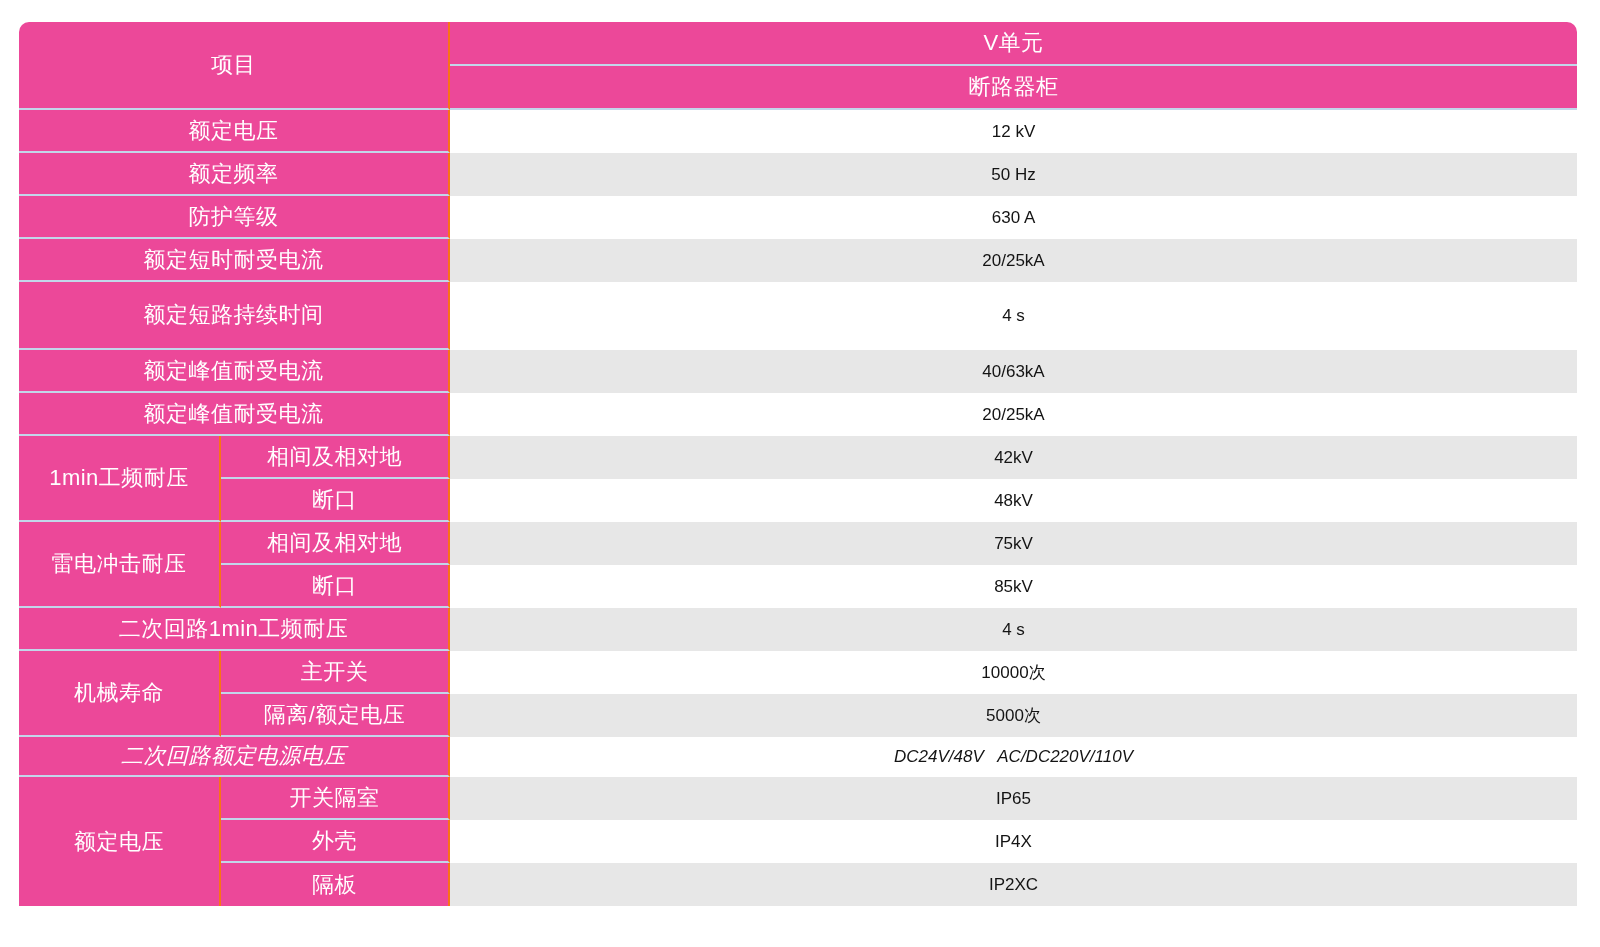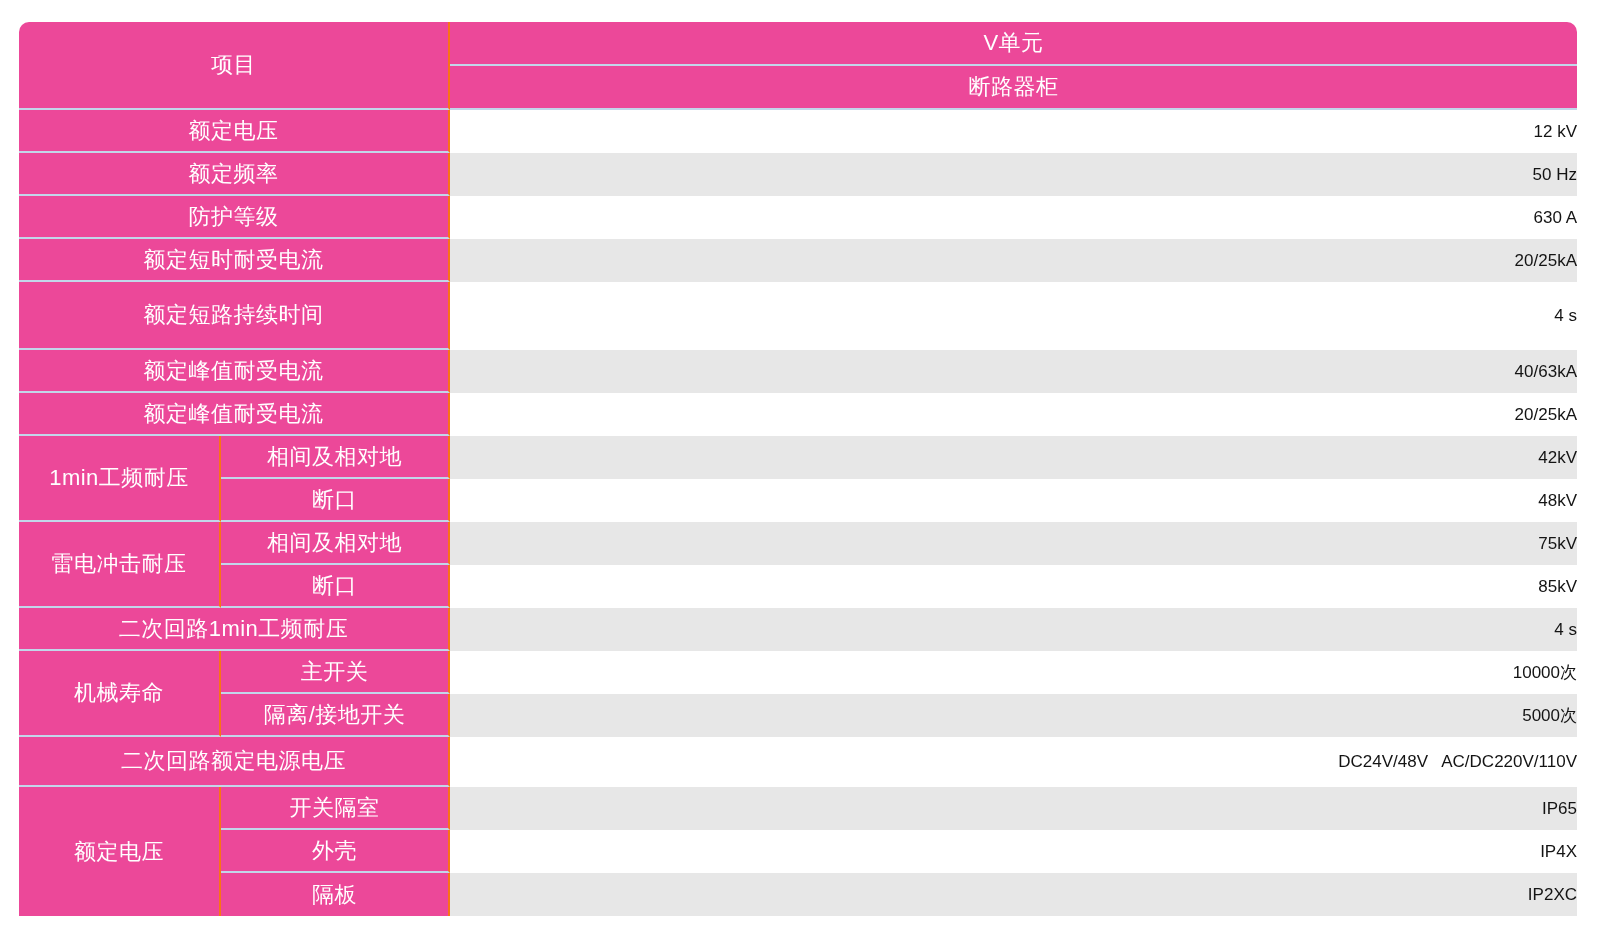--- a/index.html
+++ b/index.html
@@ -21,36 +21,36 @@
     border-collapse: separate;
     border-spacing: 0;
     table-layout: fixed;
   }
   col.c1 { width: 202px; }
   col.c2 { width: 229px; }
 
   tr.hdr  { height: 44px; }
   tr.row  { height: 43px; }
   tr.tall { height: 68px; }
-  tr.med  { height: 50px; }
+  tr.med  { height: 40px; font-style: italic; }
 
   th.lbl, td.lbl {
     background: #ec4899;
     color: #ffffff;
     font-size: 22px;
     font-weight: 400;
     text-align: center;
     vertical-align: middle;
     letter-spacing: 0.5px;
   }
   .b-r { border-right: 2px solid #f97316; }
   .b-b { border-bottom: 2px solid #C2D6EA; }
 
   td.val {
-    text-align: right;
+    text-align: center;
     vertical-align: middle;
     color: #141414;
     font-size: 17px;
     white-space: pre;
   }
   tbody tr:nth-child(odd)  td.val { background: #ffffff; }
   tbody tr:nth-child(even) td.val { background: #E7E7E7; }
 </style>
 </head>
 <body>
@@ -125,21 +125,21 @@
         <td class="lbl b-r b-b" colspan="2">二次回路1min工频耐压</td>
         <td class="val">4 s</td>
       </tr>
 
       <tr class="row">
         <td class="lbl b-r b-b" rowspan="2">机械寿命</td>
         <td class="lbl b-r b-b">主开关</td>
         <td class="val">10000次</td>
       </tr>
       <tr class="row">
-        <td class="lbl b-r b-b">隔离/接地开关</td>
+        <td class="lbl b-r b-b">隔离/额定电压</td>
         <td class="val">5000次</td>
       </tr>
 
       <tr class="med">
         <td class="lbl b-r b-b" colspan="2">二次回路额定电源电压</td>
         <td class="val">DC24V/48V   AC/DC220V/110V</td>
       </tr>
 
       <tr class="row">
         <td class="lbl b-r" rowspan="3">额定电压</td>

